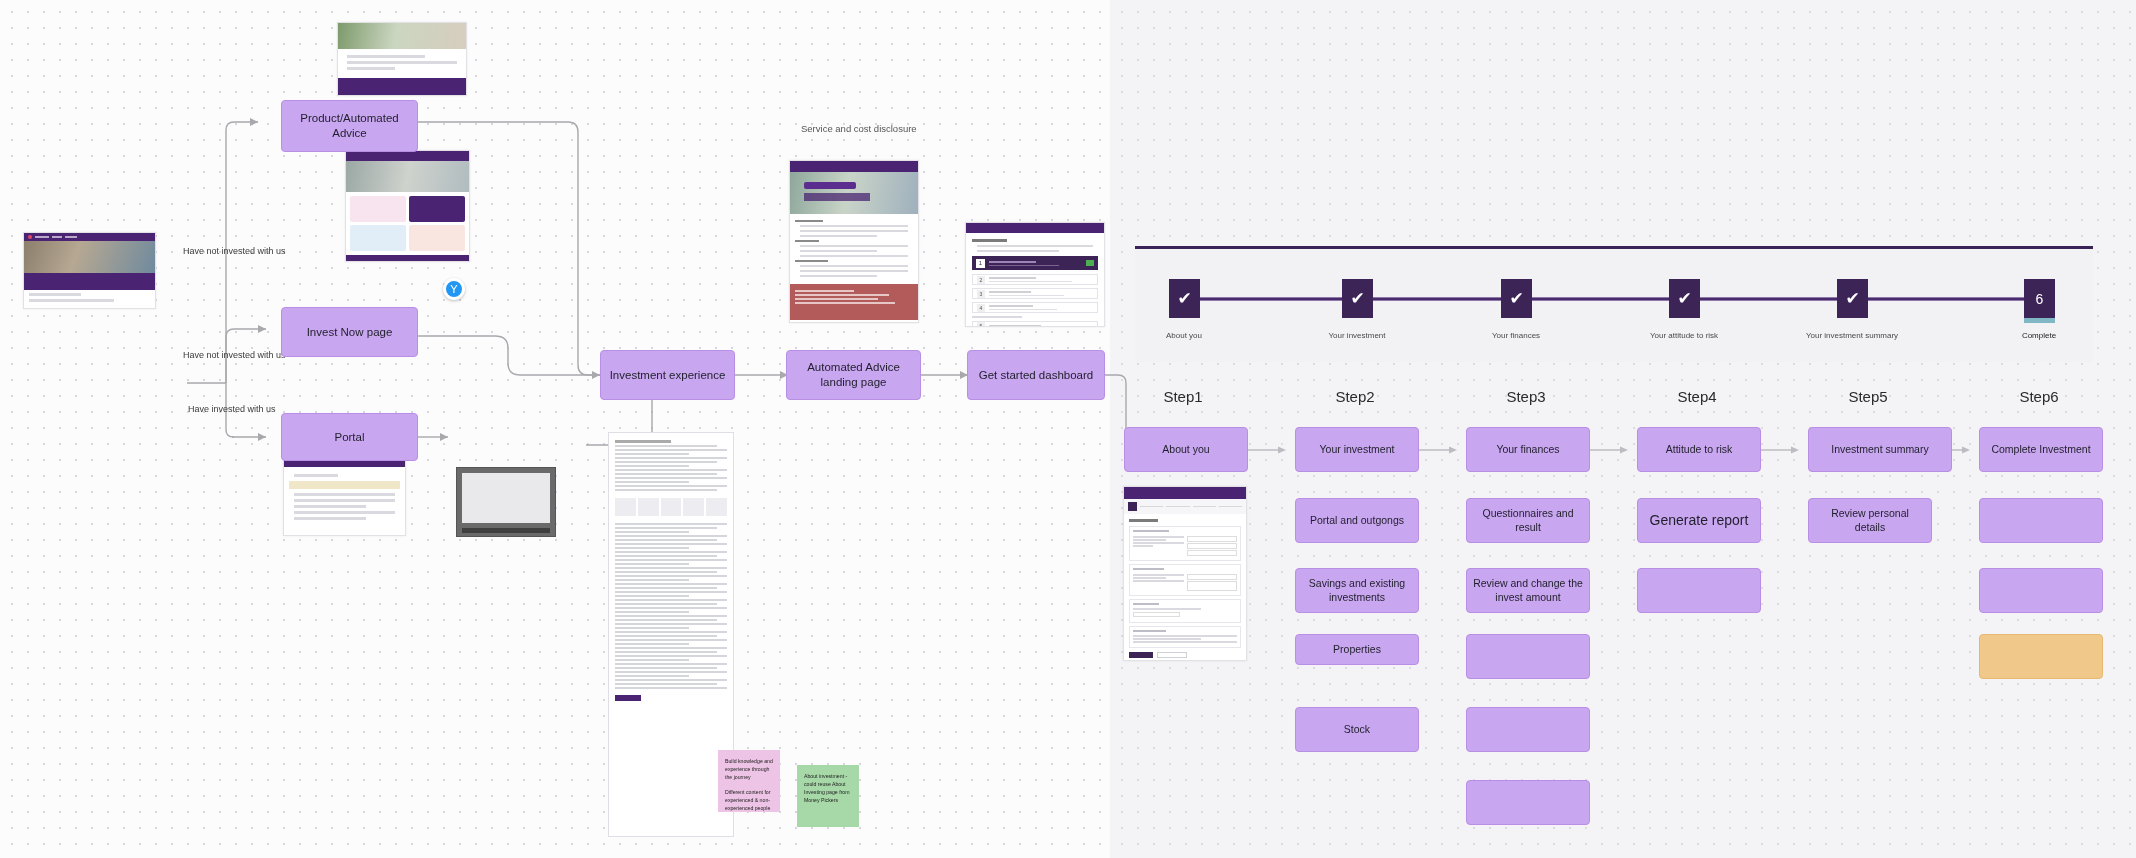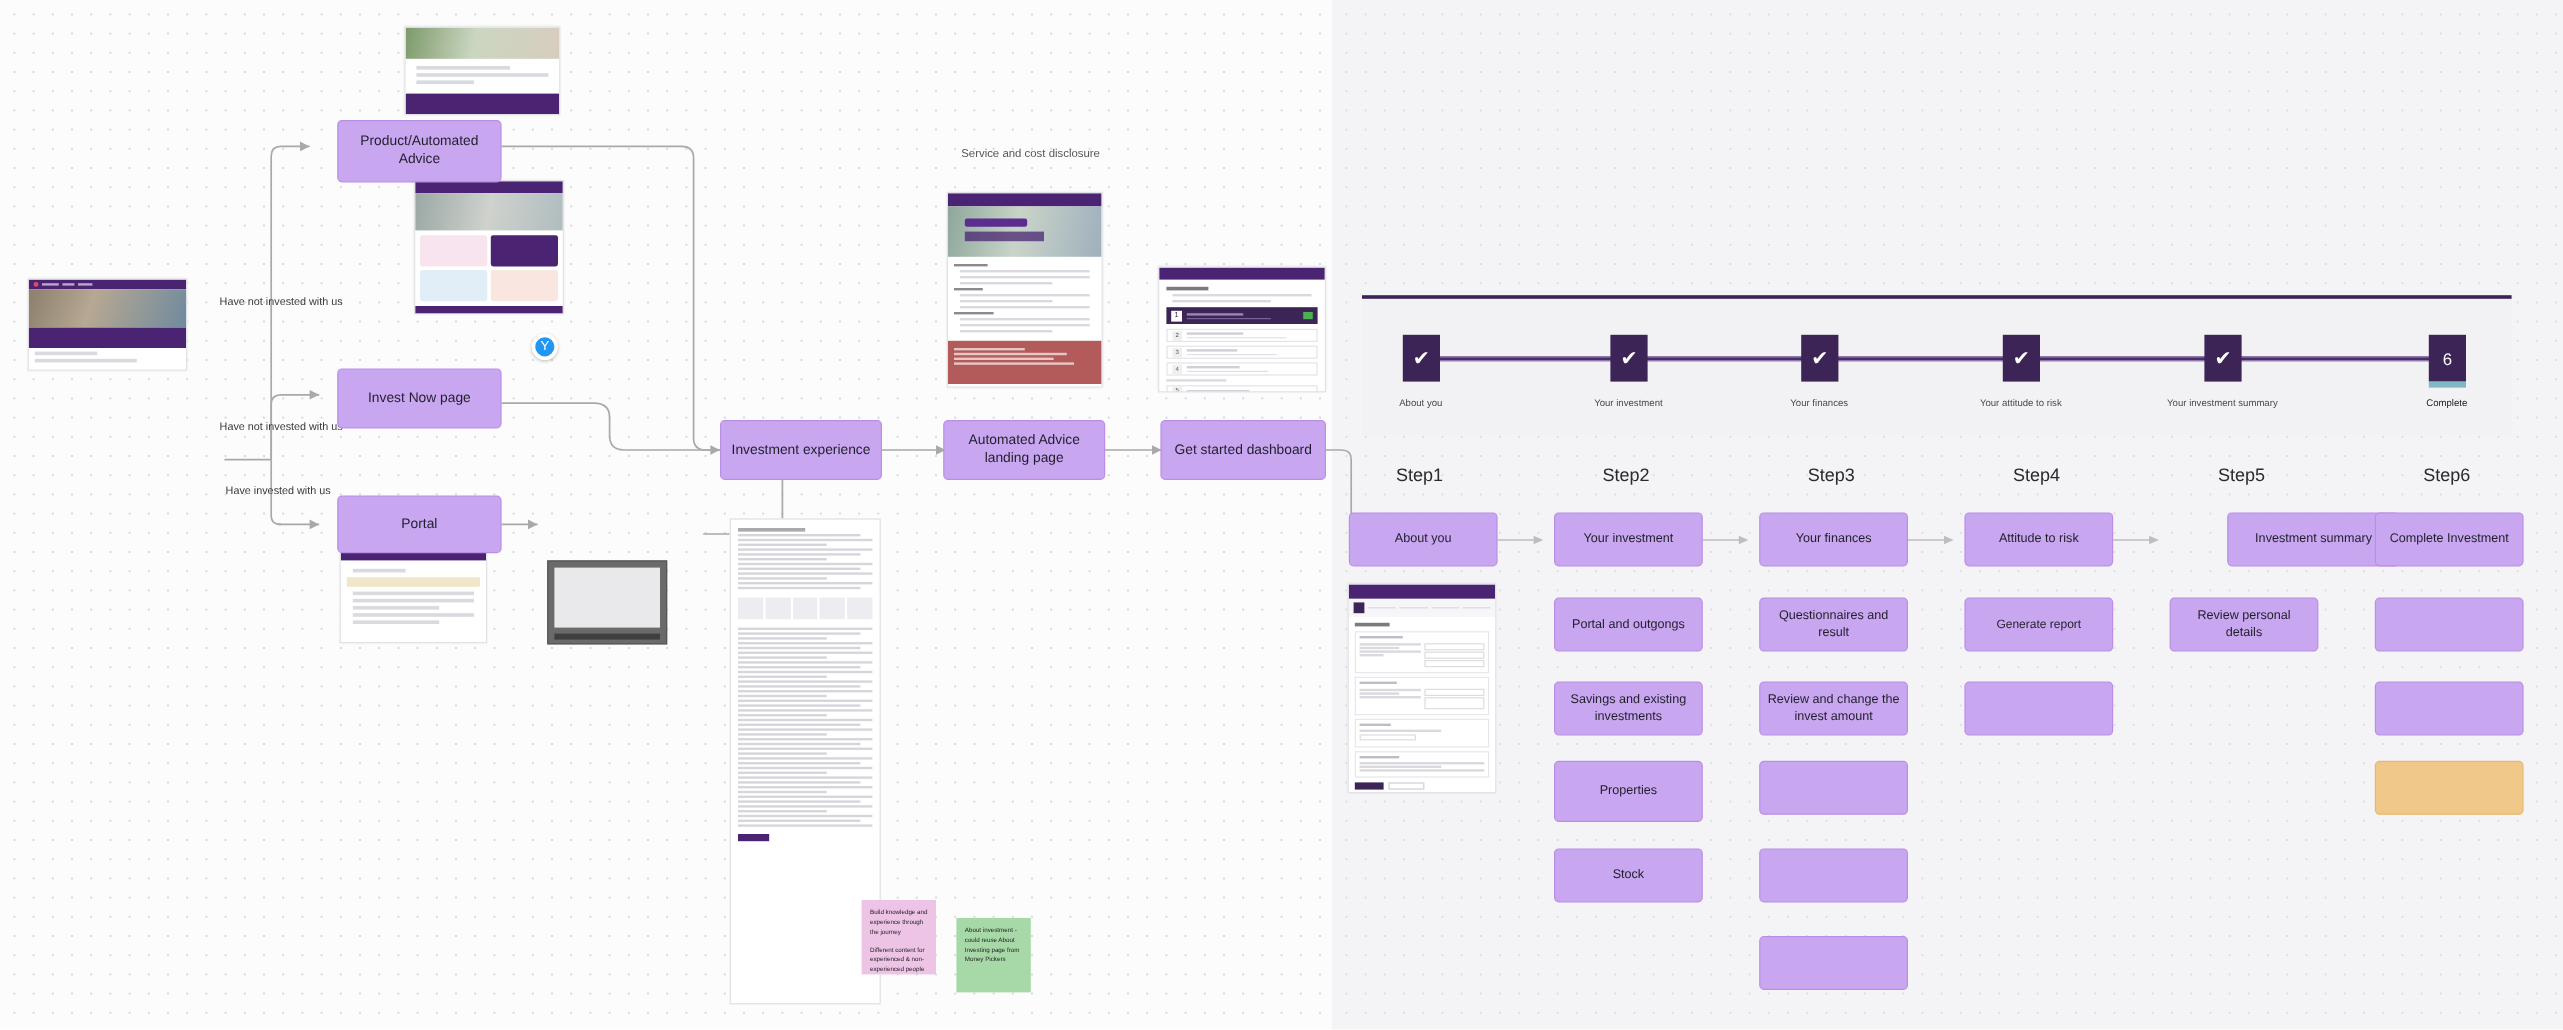--- a/index.html
+++ b/index.html
@@ -566,34 +566,34 @@
   </div>
   <div class="flow-box" style="left:1295px; top:427px; width:124px; height:45px; font-size:10.5px;">
     <span>Your investment</span>
   </div>
   <div class="flow-box" style="left:1466px; top:427px; width:124px; height:45px; font-size:10.5px;">
     <span>Your finances</span>
   </div>
   <div class="flow-box" style="left:1637px; top:427px; width:124px; height:45px; font-size:10.5px;">
     <span>Attitude to risk</span>
   </div>
-  <div class="flow-box" style="left:1808px; top:427px; width:144px; height:45px; font-size:10.5px;margin-left:48px;">
+  <div class="flow-box" style="left:1808px; top:427px; width:144px; height:45px; font-size:10.5px;">
     <span>Investment summary</span>
   </div>
   <div class="flow-box" style="left:1979px; top:427px; width:124px; height:45px; font-size:10.5px;">
     <span>Complete Investment</span>
   </div>
 
   <div class="flow-box" style="left:1295px; top:498px; width:124px; height:45px; font-size:10.5px;">
     <span>Portal and outgongs</span>
   </div>
   <div class="flow-box" style="left:1295px; top:568px; width:124px; height:45px; font-size:10.5px;">
     <span>Savings and existing investments</span>
   </div>
-  <div class="flow-box" style="left:1295px; top:634px; width:124px; height:51px; font-size:10.5px;">
+  <div class="flow-box" style="left:1295px; top:634px; width:124px; height:31px; font-size:10.5px;">
     <span>Properties</span>
   </div>
   <div class="flow-box" style="left:1295px; top:707px; width:124px; height:45px; font-size:10.5px;">
     <span>Stock</span>
   </div>
 
   <div class="flow-box" style="left:1466px; top:498px; width:124px; height:45px; font-size:10.5px;">
     <span>Questionnaires and result</span>
   </div>
   <div class="flow-box" style="left:1466px; top:568px; width:124px; height:45px; font-size:10.5px;">
@@ -602,21 +602,21 @@
   <div class="flow-box" style="left:1466px; top:634px; width:124px; height:45px; font-size:10.5px;">
     <span></span>
   </div>
   <div class="flow-box" style="left:1466px; top:707px; width:124px; height:45px; font-size:10.5px;">
     <span></span>
   </div>
   <div class="flow-box" style="left:1466px; top:780px; width:124px; height:45px; font-size:10.5px;">
     <span></span>
   </div>
 
-  <div class="flow-box" style="left:1637px; top:498px; width:124px; height:45px; font-size:10px;">
+  <div class="flow-box" style="left:1637px; top:498px; width:124px; height:45px; font-size:14px;">
     <span>Generate report</span>
   </div>
   <div class="flow-box" style="left:1637px; top:568px; width:124px; height:45px; font-size:10.5px;">
     <span></span>
   </div>
 
   <div class="flow-box" style="left:1808px; top:498px; width:124px; height:45px; font-size:10.5px;">
     <span>Review personal details</span>
   </div>
 

